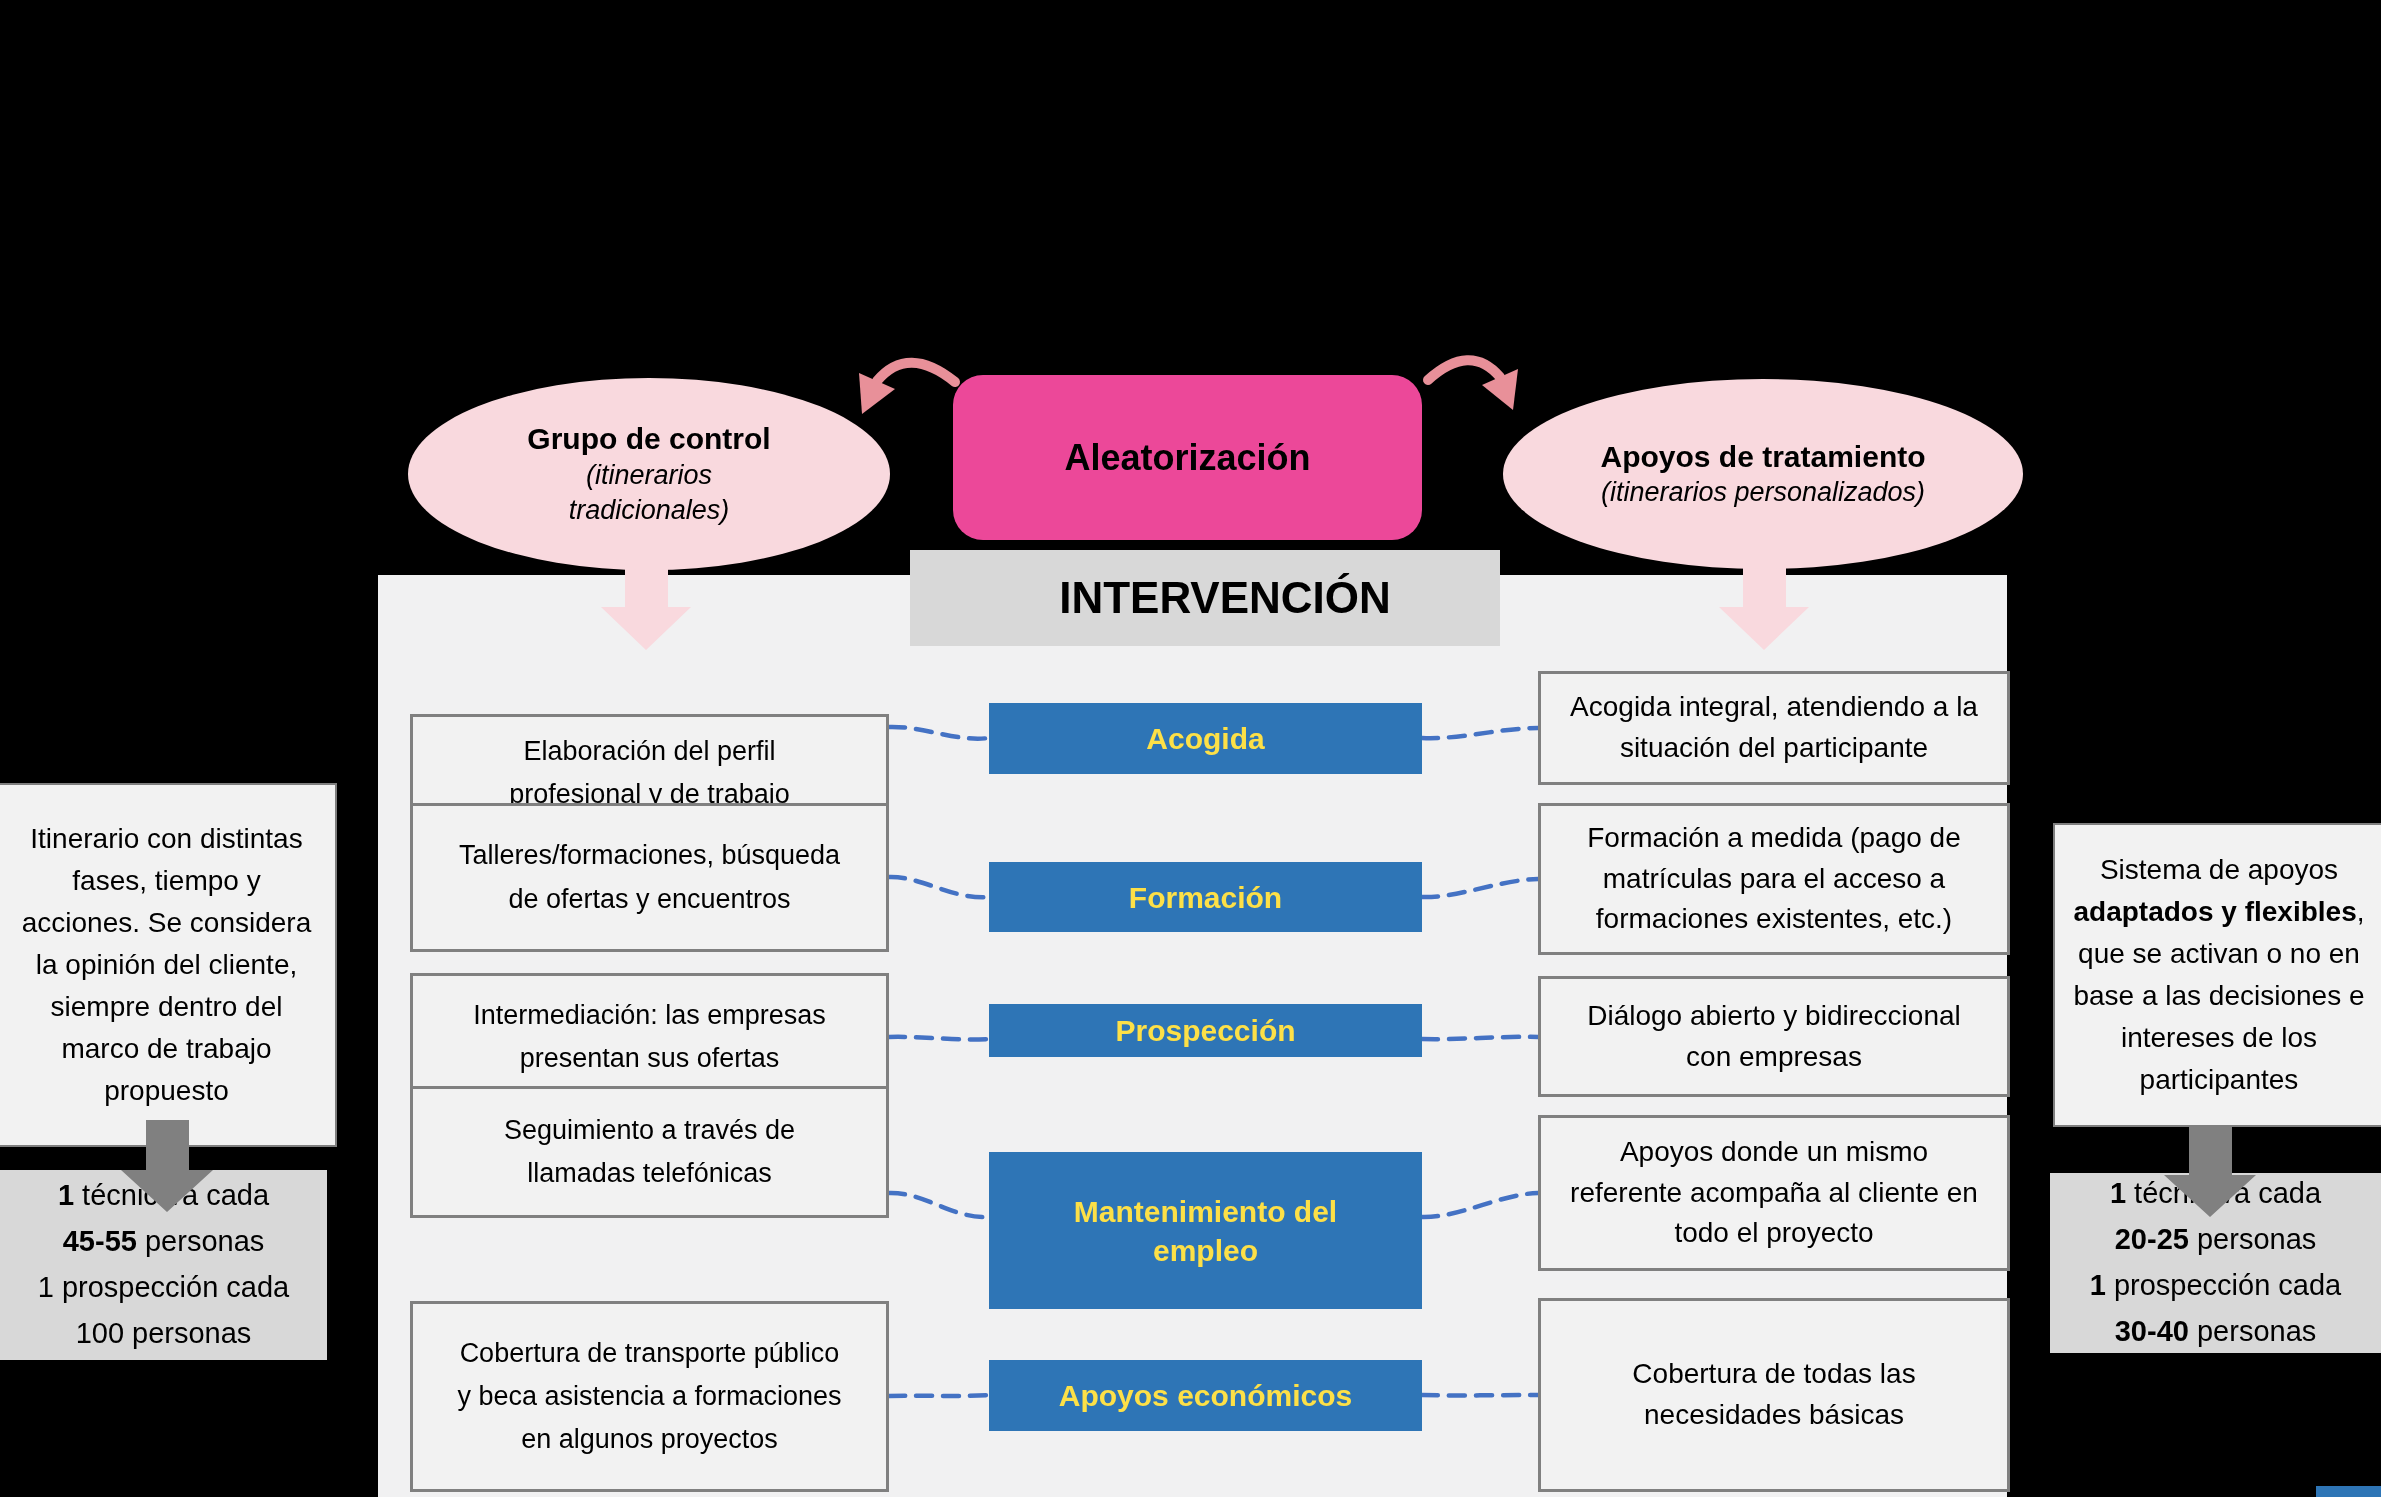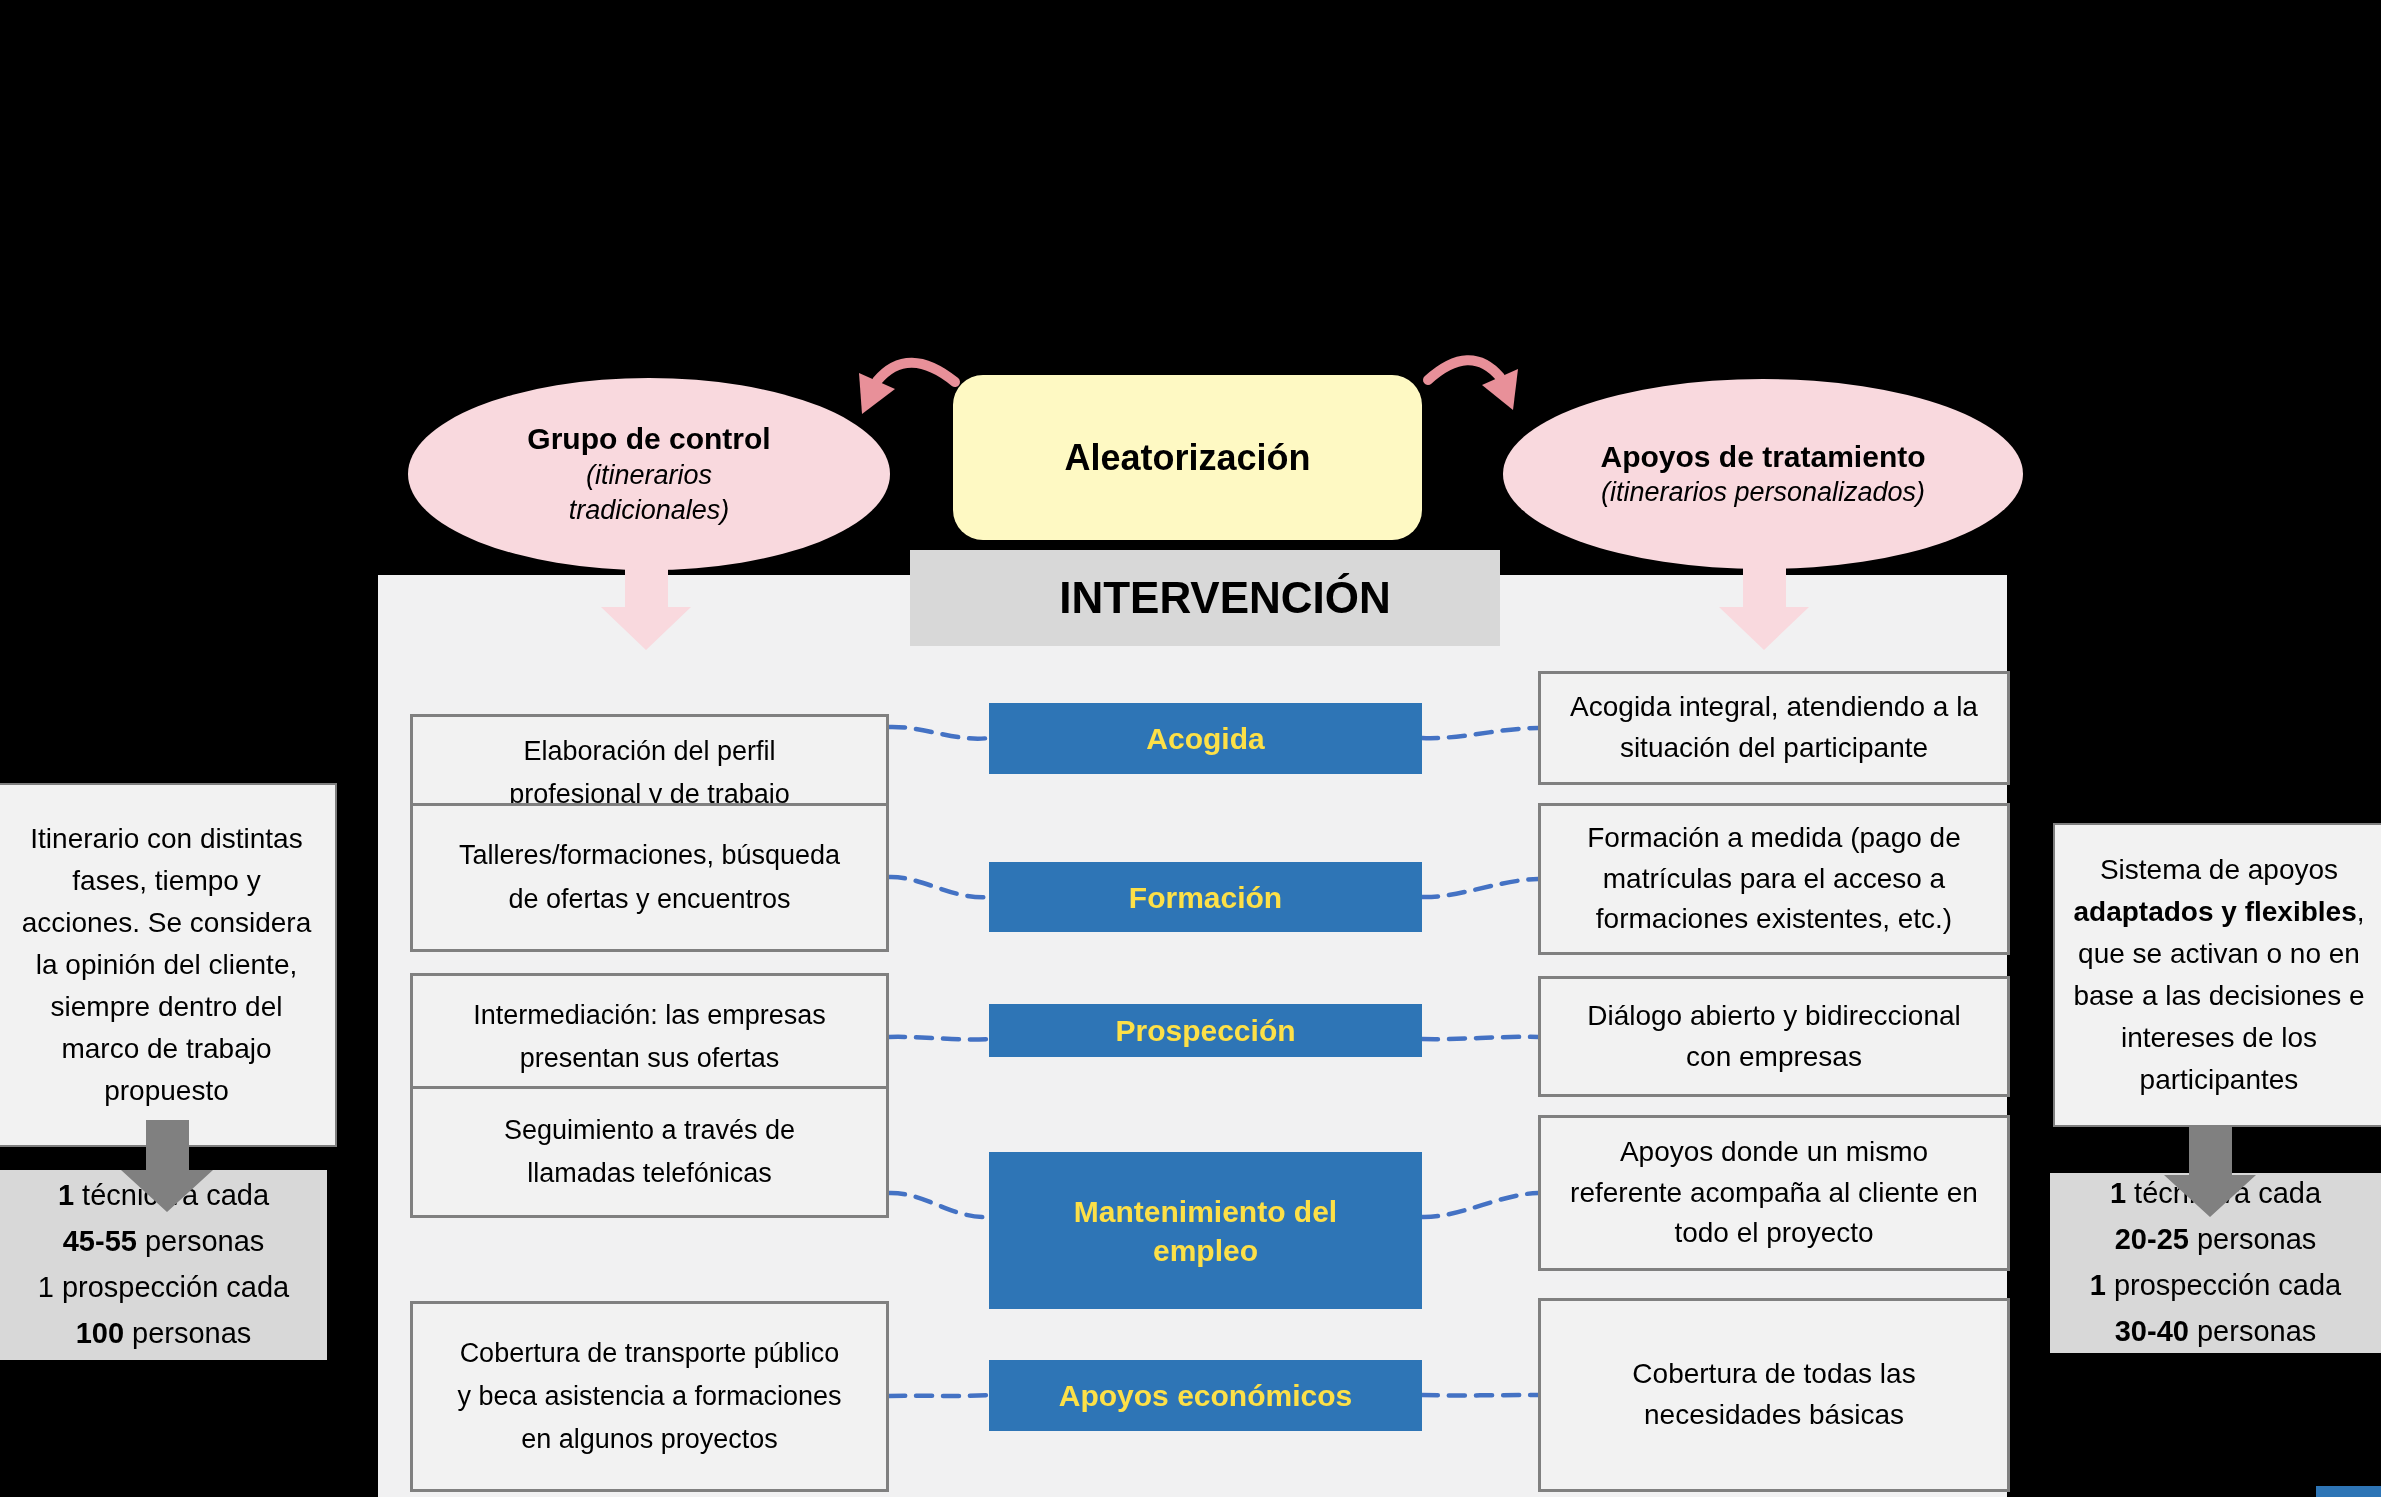--- a/index.html
+++ b/index.html
@@ -19,21 +19,21 @@
   .ellipse{
     position:absolute;background:#f9d9de;border-radius:50%;
     display:flex;flex-direction:column;align-items:center;justify-content:center;text-align:center;
   }
   .ellipse.control{left:408px;top:378px;width:482px;height:192px;}
   .ellipse.treatment{left:1503px;top:379px;width:520px;height:190px;}
   .ellipse-title{font-weight:bold;font-size:30px;line-height:1.25;}
   .ellipse-sub{font-style:italic;font-size:27px;line-height:1.3;}
   .ellipse.control .ellipse-sub{max-width:270px;}
   .rand-box{
-    position:absolute;left:953px;top:375px;width:469px;height:165px;background:#fef9c3;border-radius:30px;
+    position:absolute;left:953px;top:375px;width:469px;height:165px;background:#ec4899;border-radius:30px;
     display:flex;align-items:center;justify-content:center;font-weight:bold;font-size:36px;
   }
   
   .cbox,.tbox{
     position:absolute;background:#f2f2f2;border:3px solid #808080;box-sizing:border-box;
     display:flex;align-items:center;justify-content:center;text-align:center;
   }
   .cbox{left:410px;width:479px;font-size:27px;line-height:1.6;padding:0 44px;}
   .tbox{left:1538px;width:472px;font-size:28px;line-height:1.45;padding:0 24px;}
   .pbox{
@@ -130,21 +130,21 @@
   <div class="pbox" style="top:1360px;height:71px;">Apoyos económicos</div>
   <div class="tbox" style="top:1298px;height:194px;">Cobertura de todas las necesidades básicas</div>
 
   <div class="note left">
     <span>Itinerario con distintas fases, tiempo y acciones. Se considera la opinión del cliente, siempre dentro del marco de trabajo propuesto</span>
   </div>
   <div class="ratio left">
     <div><span style="font-weight: bold;">1</span><span> técnico/a cada</span></div>
     <div><span style="font-weight: bold;">45-55</span><span> personas</span></div>
     <div><span>1 prospección cada</span></div>
-    <div><span style="font-weight: bold;">100</span><span> personas</span></div>
+    <div><span style="font-weight: normal;">100</span><span> personas</span></div>
   </div>
 
   <div class="note right">
     <span><span>Sistema de apoyos </span><span style="font-weight: bold;">adaptados y flexibles</span><span>, que se activan o no en base a las decisiones e intereses de los participantes</span></span>
   </div>
   <div class="ratio right">
     <div><span style="font-weight: bold;">1</span><span> técnico/a cada</span></div>
     <div><span style="font-weight: bold;">20-25</span><span> personas</span></div>
     <div><span style="font-weight: bold;">1</span><span> prospección cada</span></div>
     <div><span style="font-weight: bold;">30-40</span><span> personas</span></div>

